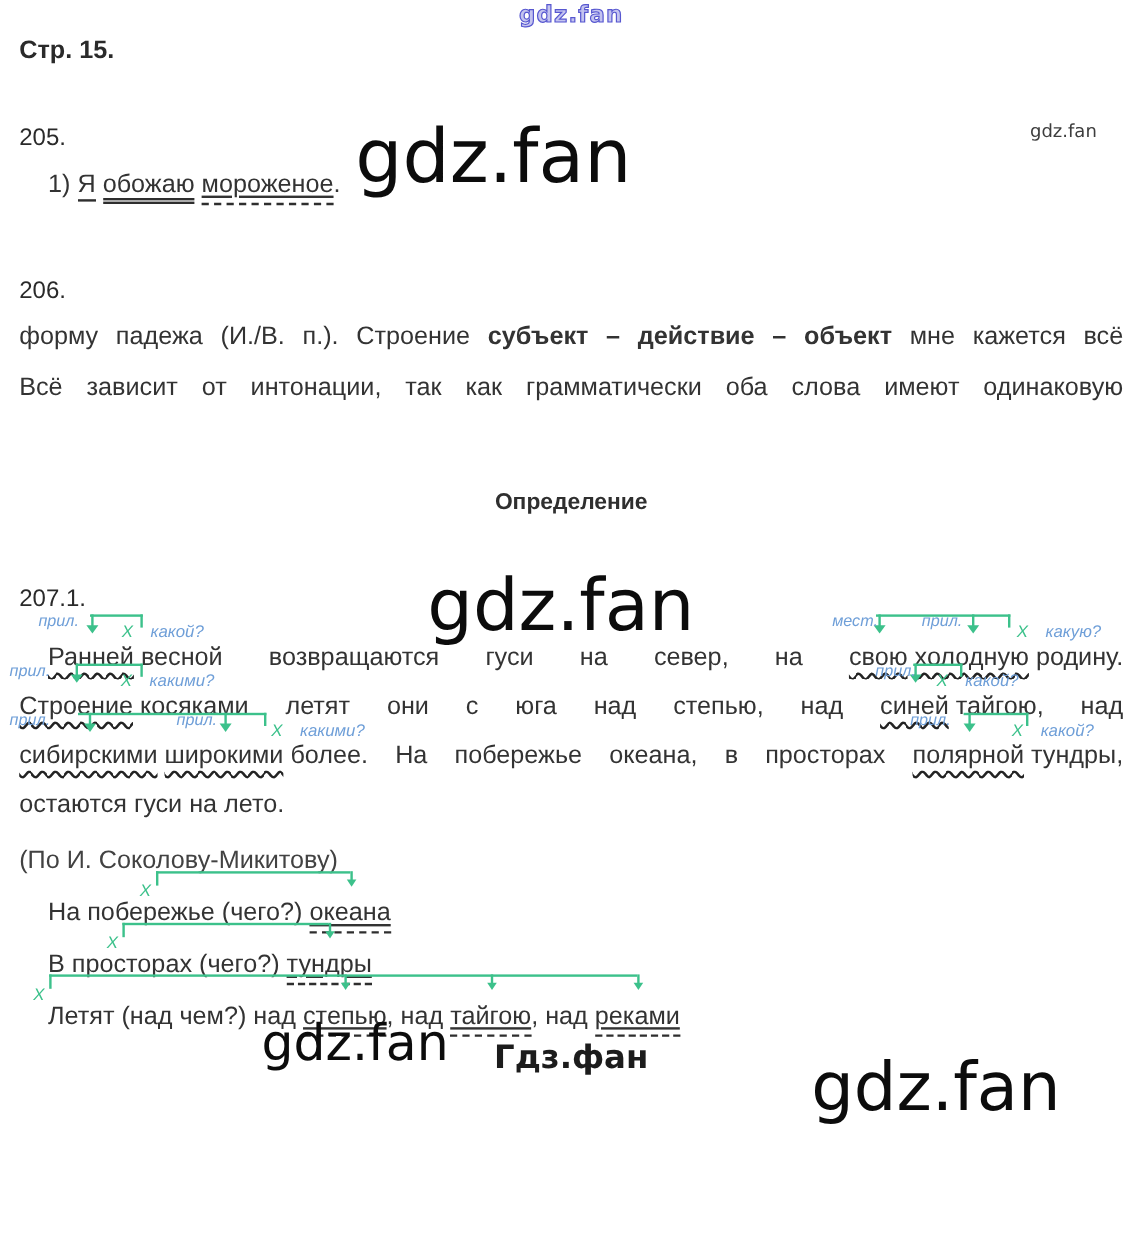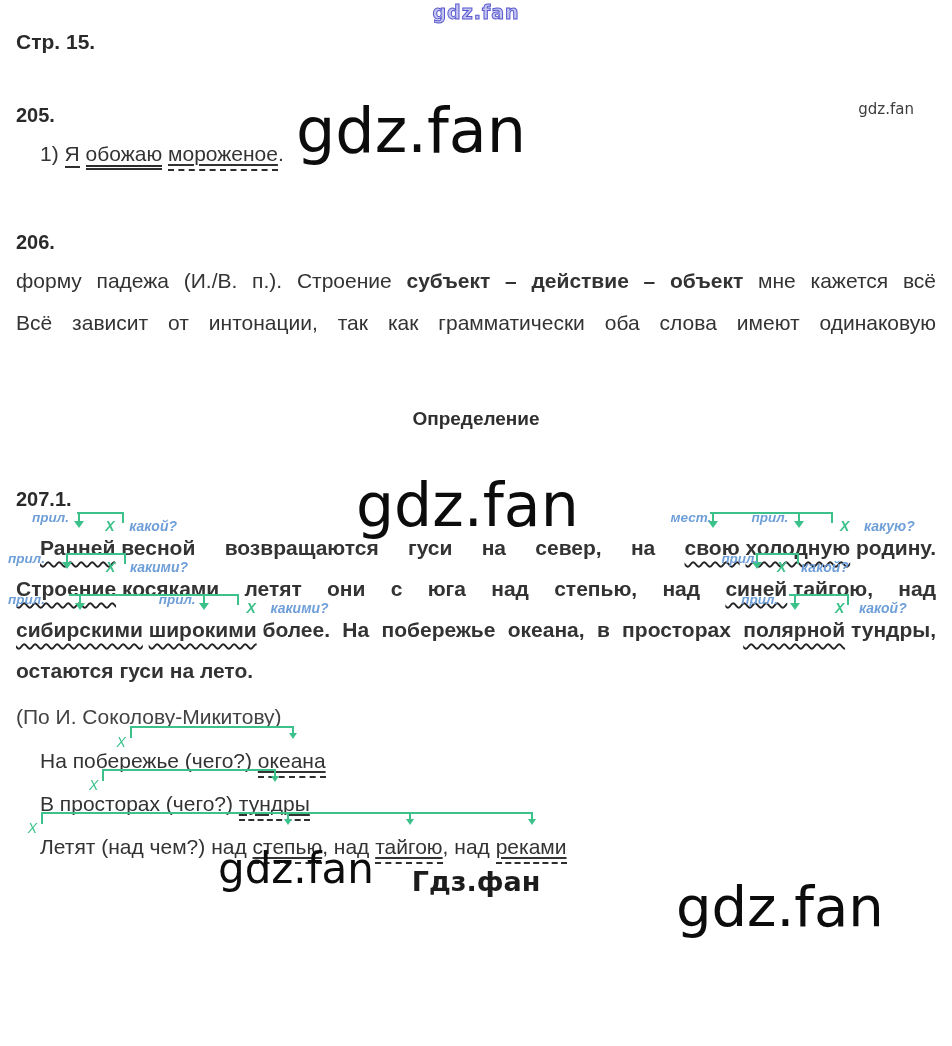--- a/index.html
+++ b/index.html
@@ -21,38 +21,38 @@
   .wm{position:absolute;font-family:"DejaVu Sans",sans-serif;color:#0c0c0c;white-space:nowrap;z-index:5;}
   .wm-top{top:1px;left:50%;transform:translateX(-50%);font-size:19px;font-weight:600;letter-spacing:1px;
           color:rgba(87,87,208,0.35);-webkit-text-stroke:1px var(--watermark-blue);}
   .wm-topright{top:100px;right:38px;font-size:15px;color:#3d3d3d;}
   .wm-big1{top:94px;left:296px;font-size:62px;}
   .wm-big2{top:470px;left:356px;font-size:60px;}
   .wm-mid{top:844px;left:218px;font-size:42px;}
   .wm-big3{top:874px;left:676px;font-size:56px;}
   
   .pagenum{margin:30px 0 0 0;font-size:21px;font-weight:bold;color:#2a2a2a;}
-  .exnum{font-size:20px;font-weight:bold;color:#2a2a2a;}
+  .exnum{font-size:20px;font-weight:normal;color:#2a2a2a;}
   .n205{margin-top:50px;}
   .n206{margin-top:54px;}
   .n207{margin-top:58px;}
   .opred{margin-top:64px;text-align:center;font-size:19px;font-weight:bold;color:#2f2f2f;}
   
   .s205{margin:4px 0 0 24px;line-height:46px;}
   .u-sub{border-bottom:2px solid #2e2e2e;padding-bottom:1px;}
   .u-pred{border-bottom:5px double #2e2e2e;}
   .u-obj{text-decoration:underline;text-decoration-thickness:1.5px;text-underline-offset:3px;
          border-bottom:2px dashed #2e2e2e;padding-bottom:4px;}
   
   .p206{margin-top:6px;}
   .p206 .ln{line-height:42px;text-align:justify;text-align-last:justify;}
   .p206 .ln.first{text-indent:24px;}
   .p206 .ln.last{text-align:left;text-align-last:left;}
   
-  .p207{margin-top:16px;font-weight:bold;}
+  .p207{margin-top:16px;}
   .p207 .ln{line-height:41px;text-align:justify;text-align-last:justify;position:relative;}
   .p207 .ln.first{text-indent:24px;}
   .p207 .ln.last{text-align:left;text-align-last:left;}
   .grp{position:relative;display:inline-block;white-space:nowrap;text-indent:0;}
   .w{position:relative;display:inline-block;text-indent:0;}
   .wavy{text-decoration:underline;text-decoration-style:wavy;text-decoration-color:#232323;
         text-decoration-thickness:2px;text-underline-offset:6px;}
   .lbl{position:absolute;top:-30px;left:-8px;font-size:13.5px;color:var(--annotation-blue);white-space:nowrap;}
   .dn{position:absolute;top:-15px;left:50%;width:2px;height:10px;background:var(--annotation-green);}
   .dn::after{content:"";position:absolute;left:-4px;top:9px;border-left:5px solid transparent;

